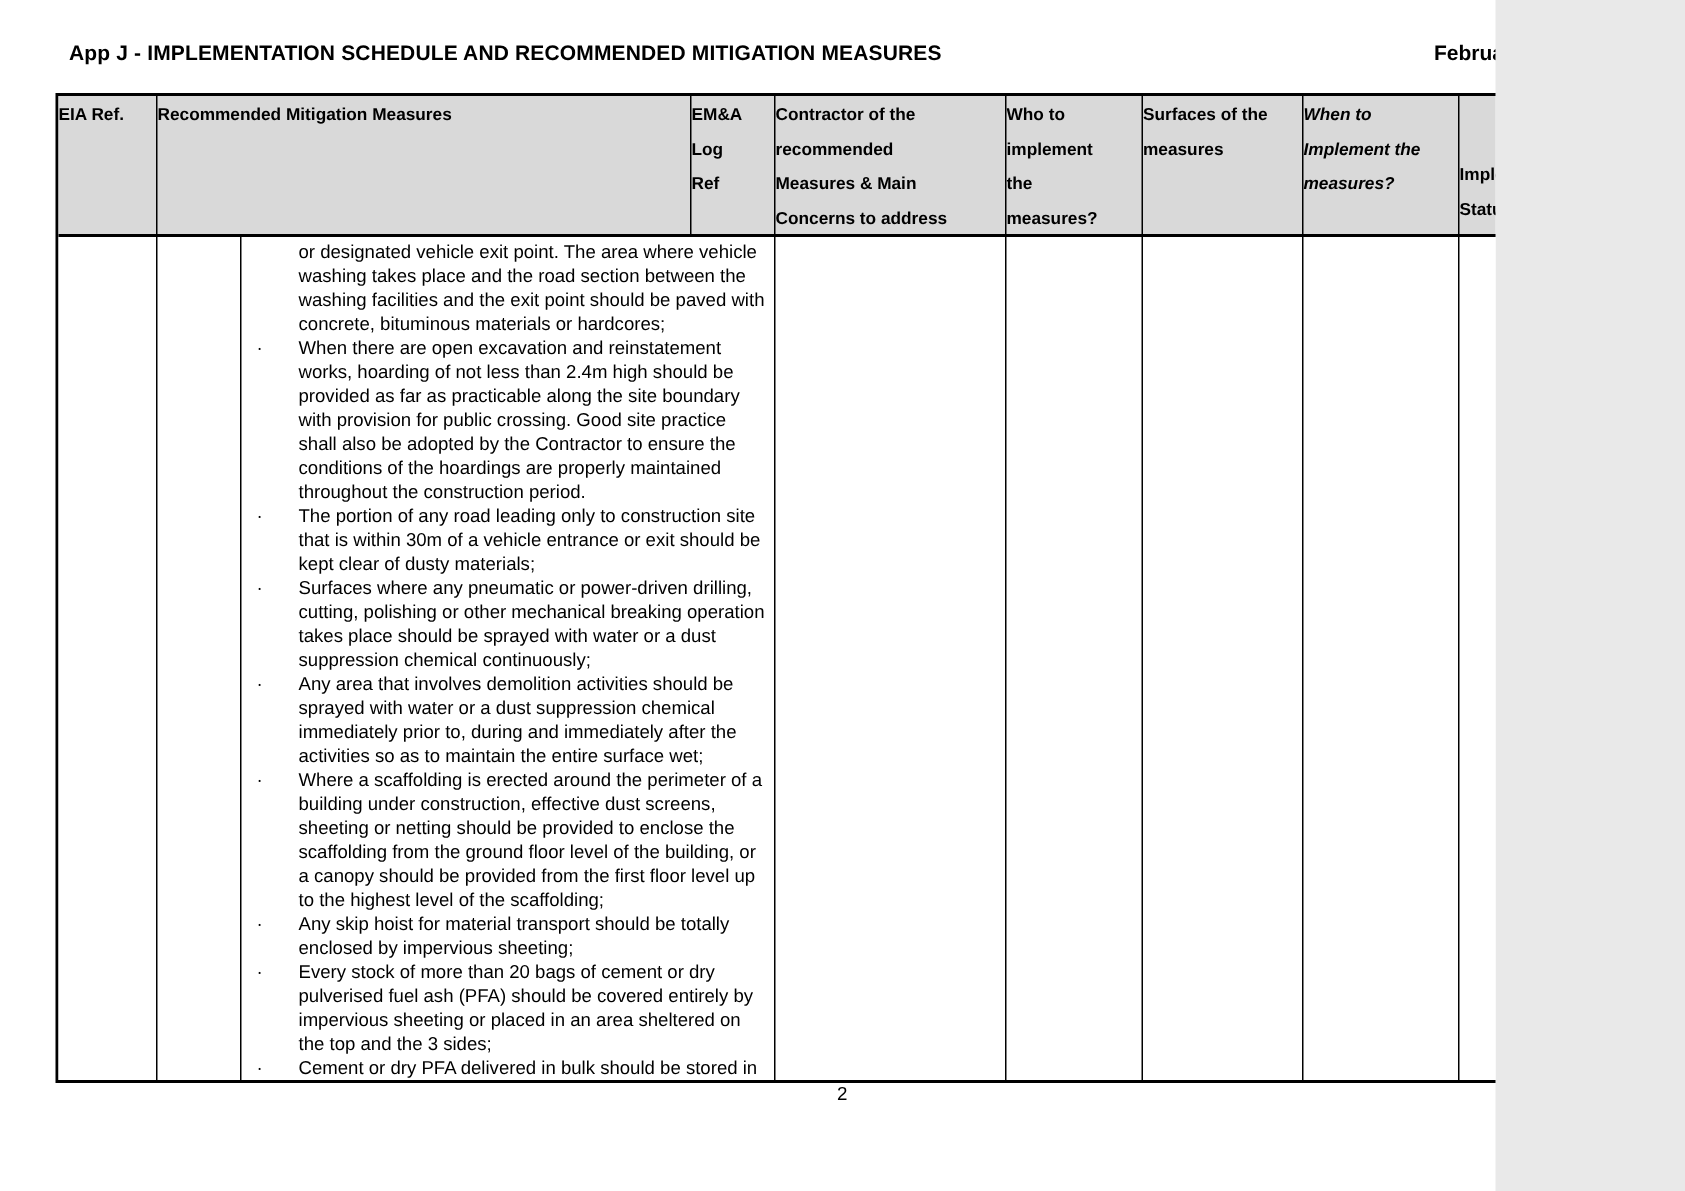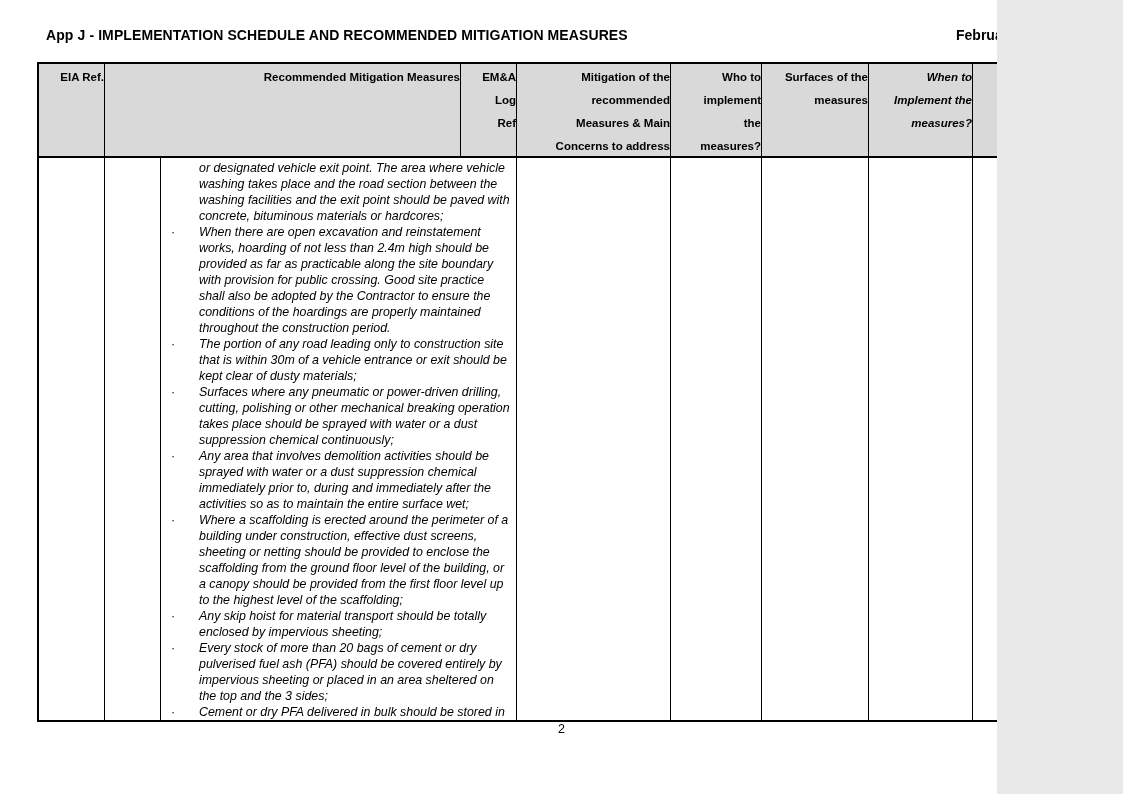--- a/index.html
+++ b/index.html
@@ -62,34 +62,33 @@
   .c2 { width: 56px; }
   .c3 { width: 356px; }
   .c4 { width: 154px; }
   .c5 { width: 91px; }
   .c6 { width: 107px; }
   .c7 { width: 104px; font-style: italic; }
   .c8 { width: 140px; }
 
   .thead .cell {
     padding-top: 2px;
-    text-align: right;
+    text-align: left;
     font-weight: bold;
     font-size: 11.5px;
     line-height: 23px;
   }
   .thead .hline { display: block; }
 
   .measures-cell {
     padding: 2px 5px 0 10px;
   }
   .measure-item {
     display: flex;
     align-items: flex-start;
-    font-style: italic;
   }
   .bullet {
     flex: none;
     width: 28px;
     font-size: 12.4px;
     line-height: 16px;
   }
   .measure-text {
     flex: 1;
     font-size: 12.4px;
@@ -134,21 +133,21 @@
       </div>
       <div class="cell c3">
         <span class="hline">Recommended Mitigation Measures</span>
       </div>
       <div class="cell c2">
         <span class="hline">EM&amp;A</span>
         <span class="hline">Log</span>
         <span class="hline">Ref</span>
       </div>
       <div class="cell c4">
-        <span class="hline">Mitigation of the</span>
+        <span class="hline">Contractor of the</span>
         <span class="hline">recommended</span>
         <span class="hline">Measures &amp; Main</span>
         <span class="hline">Concerns to address</span>
       </div>
       <div class="cell c5">
         <span class="hline">Who to</span>
         <span class="hline">implement</span>
         <span class="hline">the</span>
         <span class="hline">measures?</span>
       </div>

